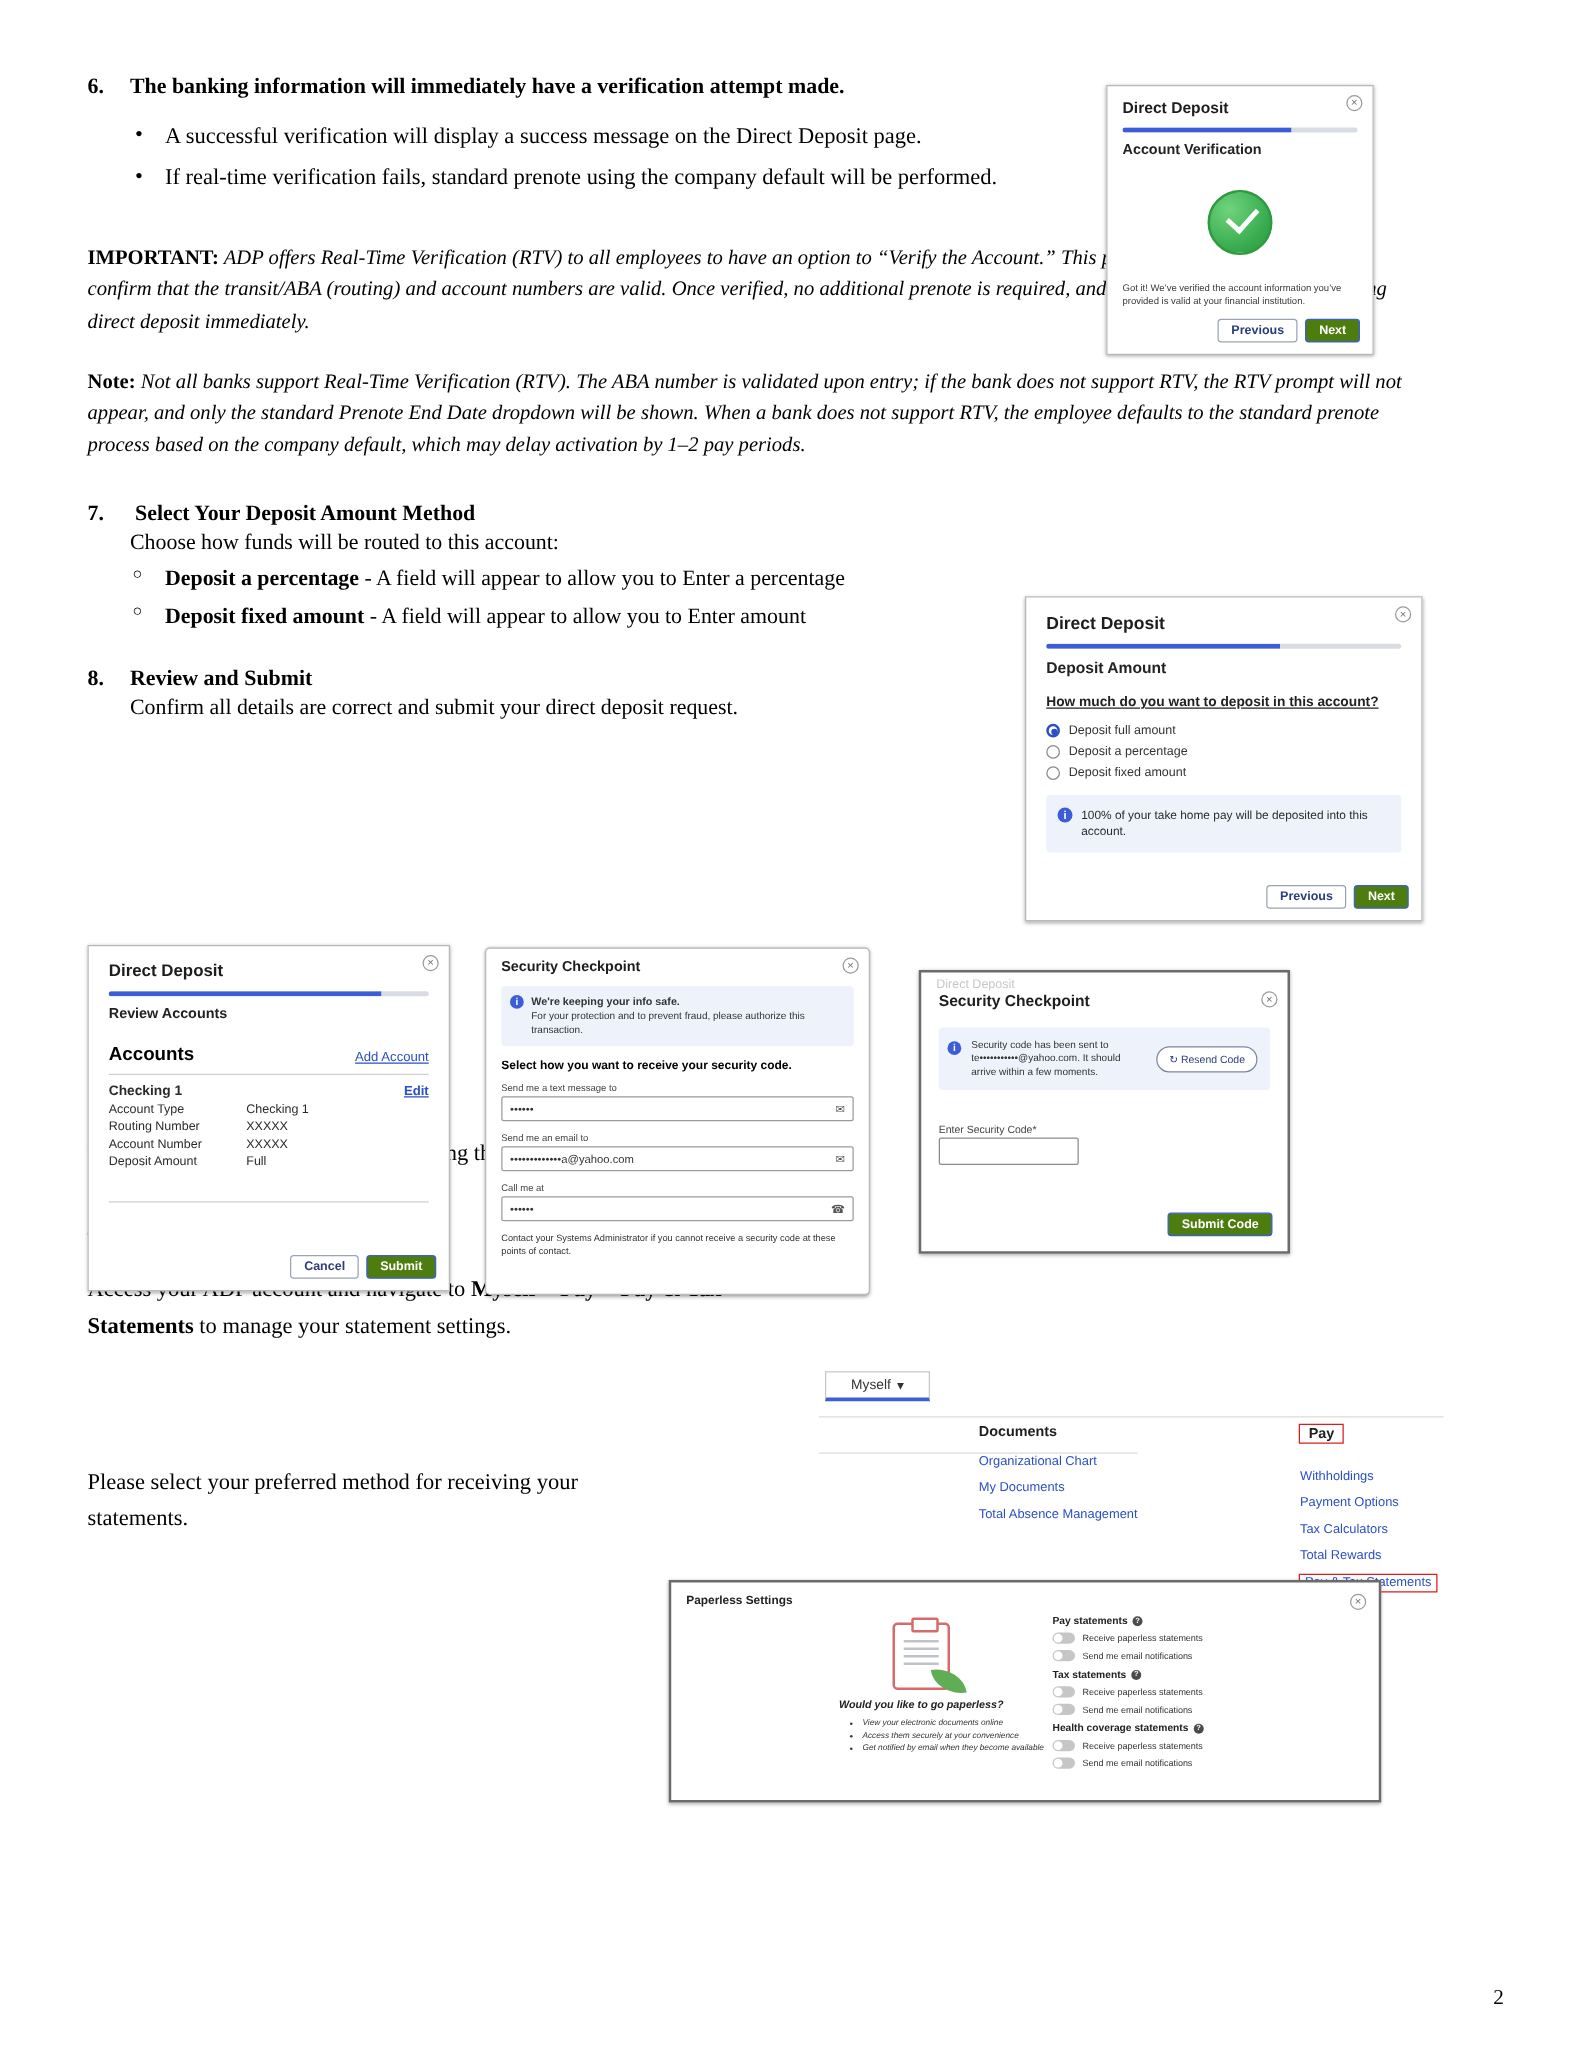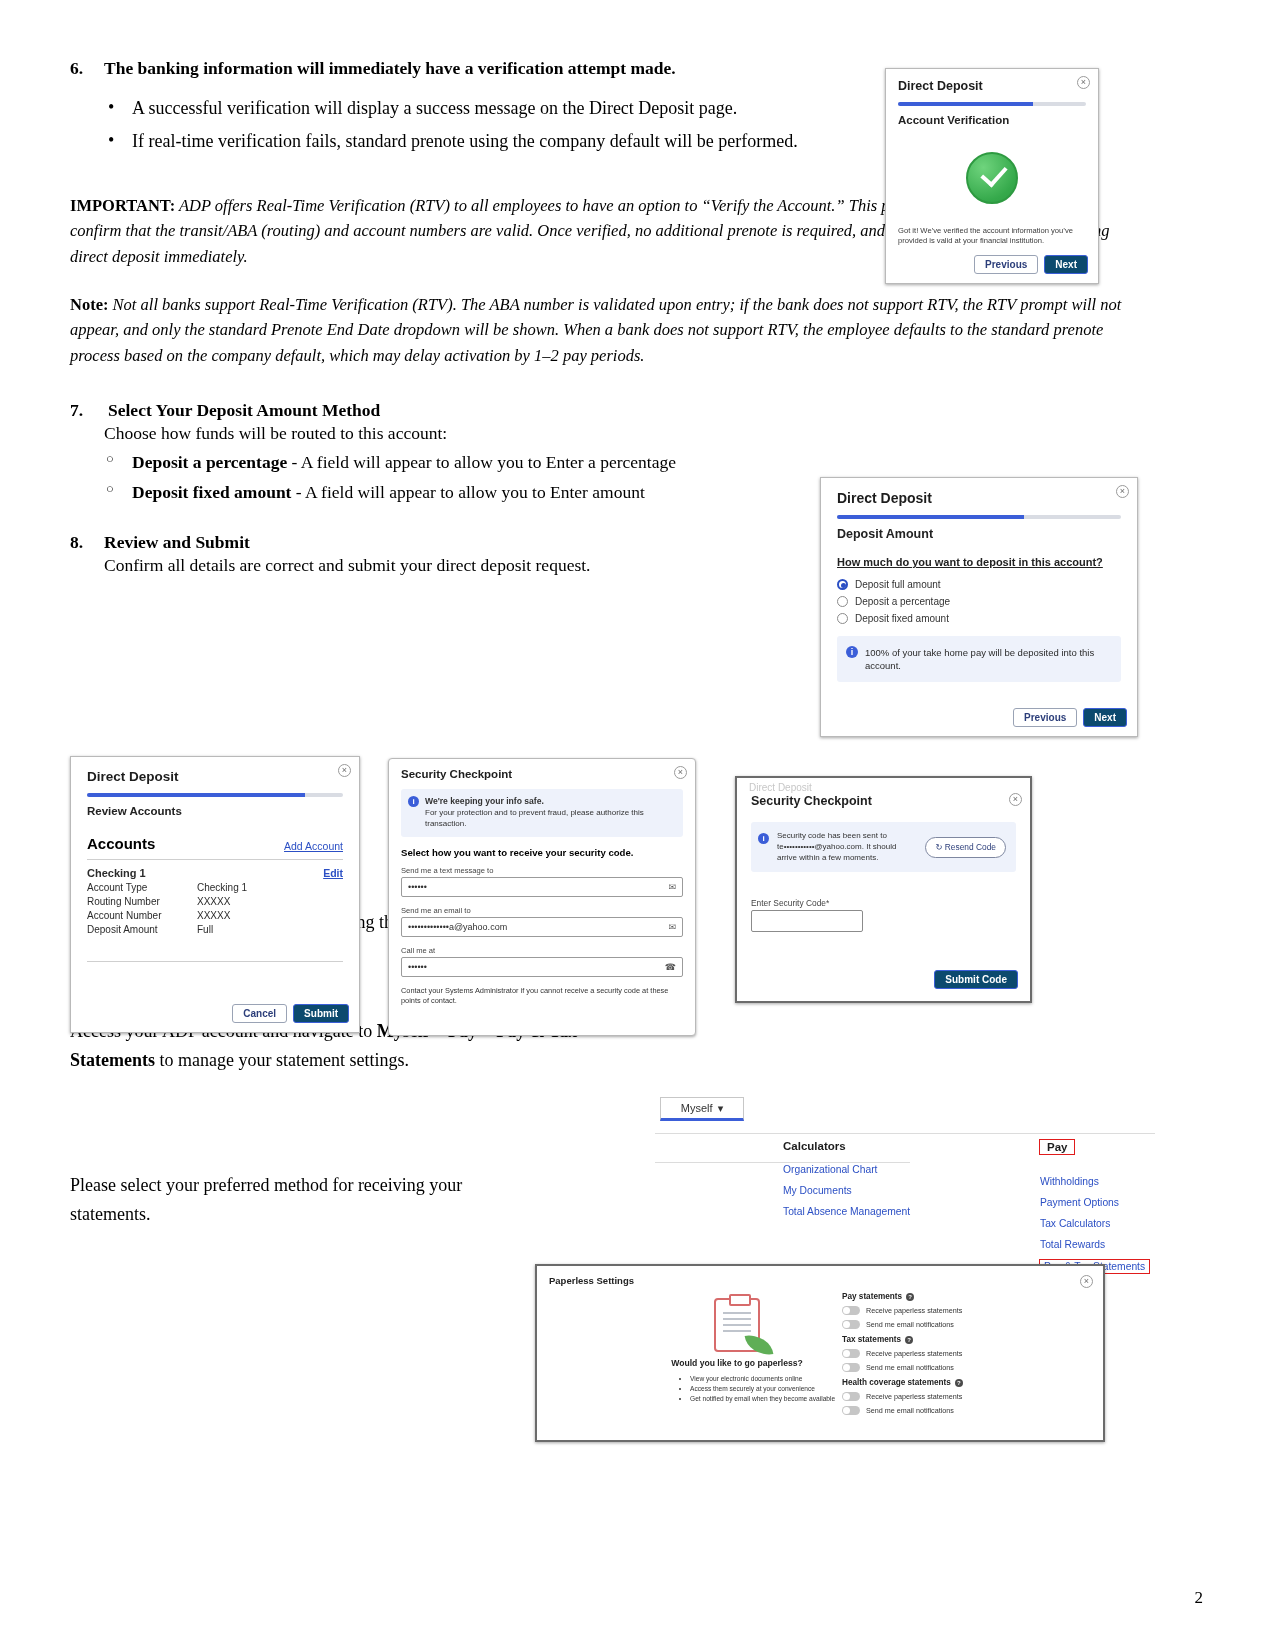--- a/index.html
+++ b/index.html
@@ -104,21 +104,21 @@
   .progress {
     height: 4px; background: #d9dce3; margin: 9px 0 8px 0; border-radius: 2px;
     position: relative; overflow: hidden;
   }
   .progress > span { position:absolute; left:0; top:0; bottom:0; background:#3b5ed8; display:block; }
   .step-label { font-size: 11.5px; font-weight: bold; color: #222; }
   .btn {
     display:inline-block; font-size: 10px; padding: 3px 10px; border-radius: 3px;
     border: 1px solid #9aa3b5; color: #2c3e7a; background: #fff; font-weight:bold;
   }
-  .btn.primary { background: #0c4a6e; border-color:#3b5ed8; color: #fff; }
+  .btn.primary { background: #4d7c0f; border-color:#3b5ed8; color: #fff; }
   .btn-row { position:absolute; right: 10px; bottom: 9px; display:flex; gap: 6px; }
 
   
   #shot-verify { left: 885px; top: 68px; width: 214px; height: 216px; }
   .check-wrap { display:flex; justify-content:center; margin: 26px 0 22px 0; }
   .check-circle {
     width: 52px; height: 52px; border-radius: 50%;
     background: radial-gradient(circle at 32% 28%, #6fd47d 0%, #35a94b 70%, #2f9c43 100%);
     border: 2px solid #2e9a41;
     position: relative;
@@ -199,21 +199,21 @@
   .nav-body { position:absolute; left: 0; top: 38px; right:0; bottom:0; border-top: 1px solid #dcdcdc; }
   .nav-col { position:absolute; top: 6px; font-size: 10.5px; }
   .nav-col .hdr { font-weight: bold; color:#1d1d1d; font-size: 11.5px; margin-bottom: 9px; }
   .nav-col a { display:block; color:#2b4fc4; margin-bottom: 10px; text-decoration:none; font-size: 10.3px; }
   .nav-hr { position:absolute; left:0; right:0; height:1px; background:#dcdcdc; }
   .redbox { outline: 1.6px solid #e01b1b; }
 
   
   #shot-paperless { left: 535px; top: 1264px; width: 570px; height: 178px; border:2px solid #6b6b6b; }
   .pl-title { font-size: 9.5px; font-weight:bold; color:#222; }
-  .pl-left { position:absolute; left: 95px; top: 32px; width: 210px; text-align:center; }
+  .pl-left { position:absolute; left: 95px; top: 32px; width: 210px; text-align:center;font-style:italic; }
   .pl-q { font-size: 8.6px; font-weight:bold; color:#222; margin-top: 6px; }
   .pl-list { font-size: 6.6px; color:#333; text-align:left; margin: 6px 0 0 18px; line-height:1.5; }
   .pl-list li { list-style: disc; }
   .pl-right { position:absolute; left: 305px; top: 26px; width: 250px; }
   .pl-grp { font-size: 8.2px; font-weight:bold; color:#222; margin: 0 0 5px 0; display:flex; align-items:center; gap:4px;}
   .pl-row { display:flex; align-items:center; gap:6px; margin-bottom: 5px; font-size: 7.2px; color:#333; }
   .toggle {
     width: 18px; height: 9px; border-radius: 5px; background:#c6c6c6; position:relative; flex:none;
   }
   .toggle:after {
@@ -448,21 +448,21 @@
   </div>
 </div>
 
 <div class="shot" id="shot-nav">
   <div class="myself-tab">
     <span>Myself</span>
     <span>▾</span>
   </div>
   <div class="nav-body">
     <div class="nav-col" style="left:128px;">
-      <div class="hdr">Calculators</div>
+      <div class="hdr">Documents</div>
       <div class="nav-hr" style="top:22px;left:-128px;right:-0px;"></div>
       <a style="margin-top:12px;">Organizational Chart</a>
       <a>My Documents</a>
       <a>Total Absence Management</a>
     </div>
     <div class="nav-col" style="left:385px;">
       <div class="hdr redbox" style="display:inline-block;padding:1px 7px;">Pay</div>
       <a style="margin-top:13px;">Withholdings</a>
       <a>Payment Options</a>
       <a>Tax Calculators</a>

